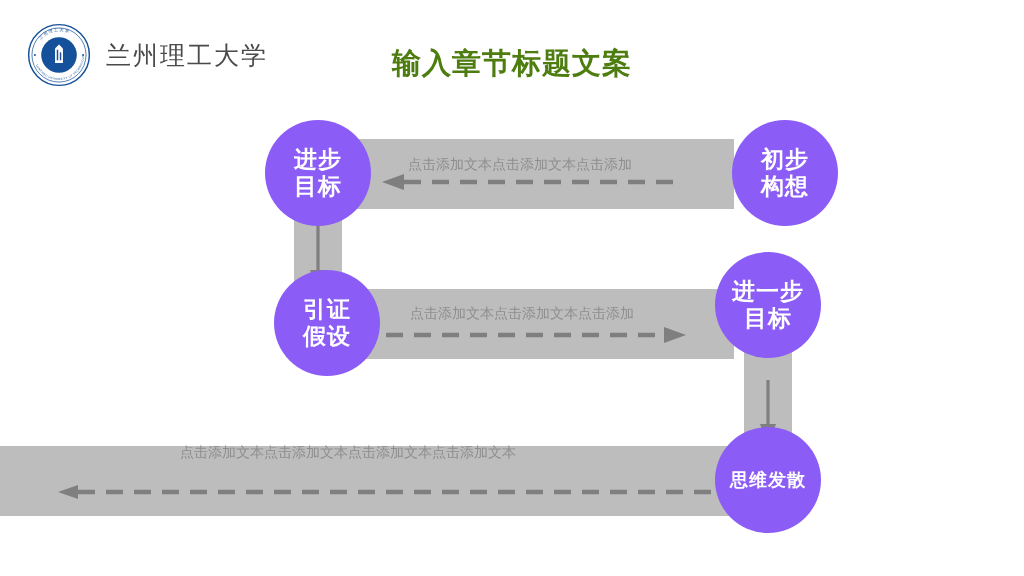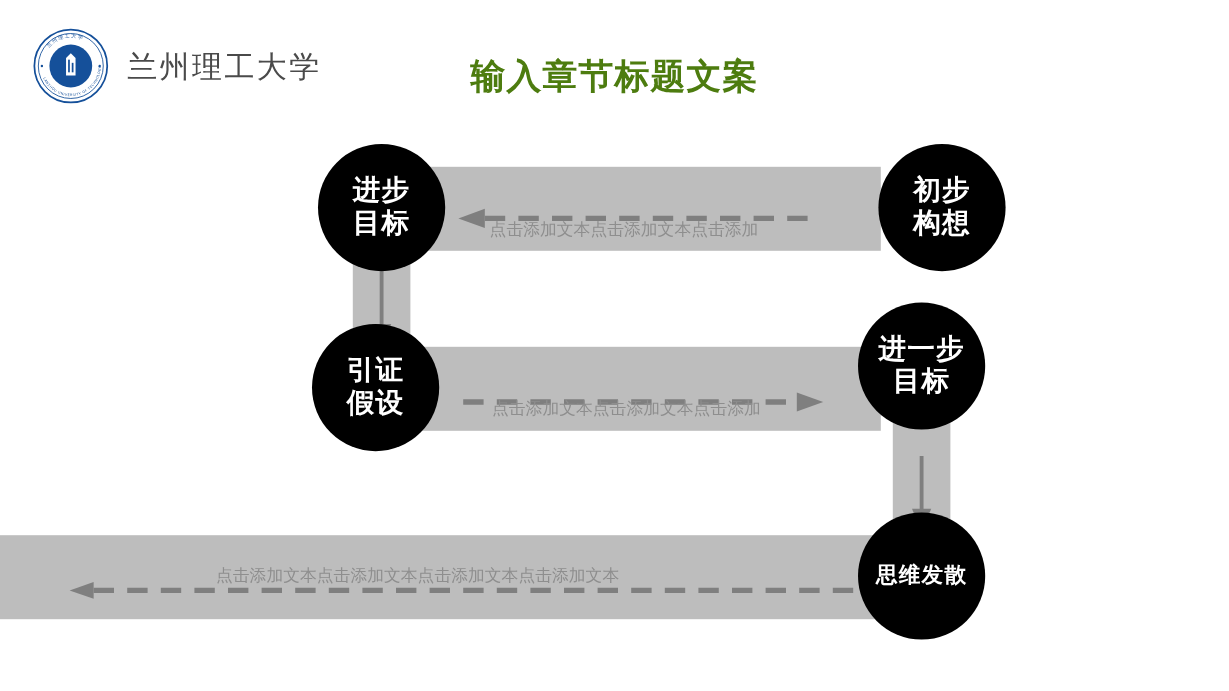--- a/index.html
+++ b/index.html
@@ -68,31 +68,30 @@
     z-index: 1;
   }
   .bar-label {
     position: absolute;
     z-index: 3;
     color: #8e8e8e;
     font-size: 14px;
     white-space: nowrap;
     letter-spacing: 0px;
     font-family: "DejaVu Sans", "Liberation Sans", sans-serif;
-    margin-top: 27px;
   }
   .arrow-svg {
     position: absolute;
     z-index: 3;
     overflow: visible;
   }
   .node {
     position: absolute;
     border-radius: 50%;
-    background: #000000;
+    background: #8b5cf6;
     color: #ffffff;
     display: flex;
     flex-direction: column;
     align-items: center;
     justify-content: center;
     z-index: 4;
     font-weight: bold;
     line-height: 1.18;
     text-align: center;
     letter-spacing: 1px;
@@ -182,21 +181,21 @@
   <div class="node node-2line" style="left:265px; top:120px; width:106px; height:106px;">
     <span class="node-line">进步</span>
     <span class="node-line">目标</span>
   </div>
 
   <div class="node node-2line" style="left:732px; top:120px; width:106px; height:106px;">
     <span class="node-line">初步</span>
     <span class="node-line">构想</span>
   </div>
 
-  <div class="node node-2line" style="left:260px; top:270px; width:106px; height:106px;">
+  <div class="node node-2line" style="left:274px; top:270px; width:106px; height:106px;">
     <span class="node-line">引证</span>
     <span class="node-line">假设</span>
   </div>
 
   <div class="node node-2line" style="left:715px; top:252px; width:106px; height:106px;">
     <span class="node-line">进一步</span>
     <span class="node-line">目标</span>
   </div>
 
   <div class="node node-1line" style="left:715px; top:427px; width:106px; height:106px;">

